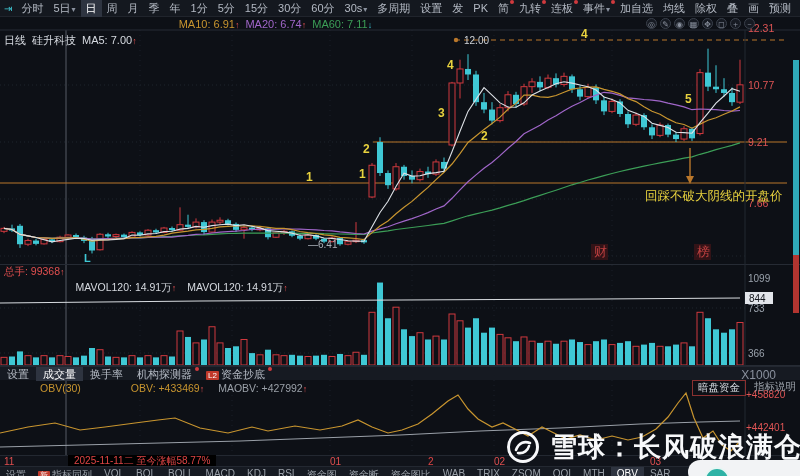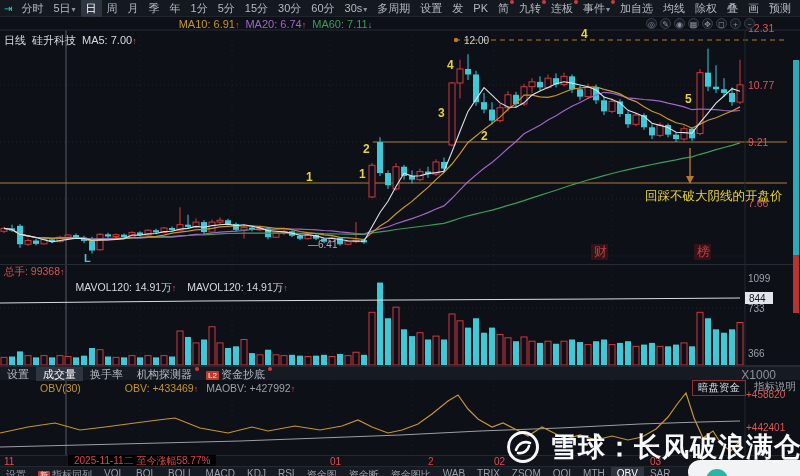--- a/index.html
+++ b/index.html
@@ -27,21 +27,21 @@
   .ic{width:11px;height:11px;border-radius:50%;color:#8a919e;font-size:8px;line-height:11px;
       text-align:center;border:1px solid #3a404b;background:#161a22;}
   
   .volrow{position:absolute;left:4px;top:266px;height:12px;display:flex;gap:11px;
           font-size:10.5px;align-items:center;z-index:2;white-space:nowrap;}
   .red{color:#e04f4f;}
   .ptabs{position:absolute;left:0;top:366px;width:800px;height:14px;background:#161a22;
          display:flex;align-items:center;font-size:11px;z-index:2;border-top:1px solid #232831;}
   .ptabs .tab{padding:0 7px;line-height:14px;height:14px;}
   .x1000{position:absolute;right:24px;top:1px;color:#8a919e;font-size:12px;}
-  .obvhead{position:absolute;left:4px;top:381px;width:792px;height:13px;display:flex;gap:8px;
+  .obvhead{position:absolute;left:4px;top:381px;width:792px;height:13px;display:flex;gap:14px;
            align-items:center;font-size:10.5px;z-index:2;white-space:nowrap;}
   .obvhead .rt{margin-left:auto;display:flex;gap:8px;align-items:flex-start;}
   .btn-box{border:1px solid #8a3030;color:#d8dce2;padding:0 5px;font-size:10.5px;}
   .btn-plain{color:#9aa0a8;font-size:10.5px;}
   .daterow{position:absolute;left:0;top:455px;width:800px;height:11px;background:#10131a;
            font-size:10px;z-index:2;border-top:1px solid #232831;}
   .daterow .m{position:absolute;top:0;color:#e04f4f;}
   .dtip{position:absolute;left:68px;top:-1px;background:#000000;color:#e04545;padding:0 6px;height:24px;line-height:12px;}
   .dafter{position:absolute;left:428px;top:0;color:#e04545;}
   .btabs{position:absolute;left:0;top:466px;width:800px;height:10px;background:#161a22;

